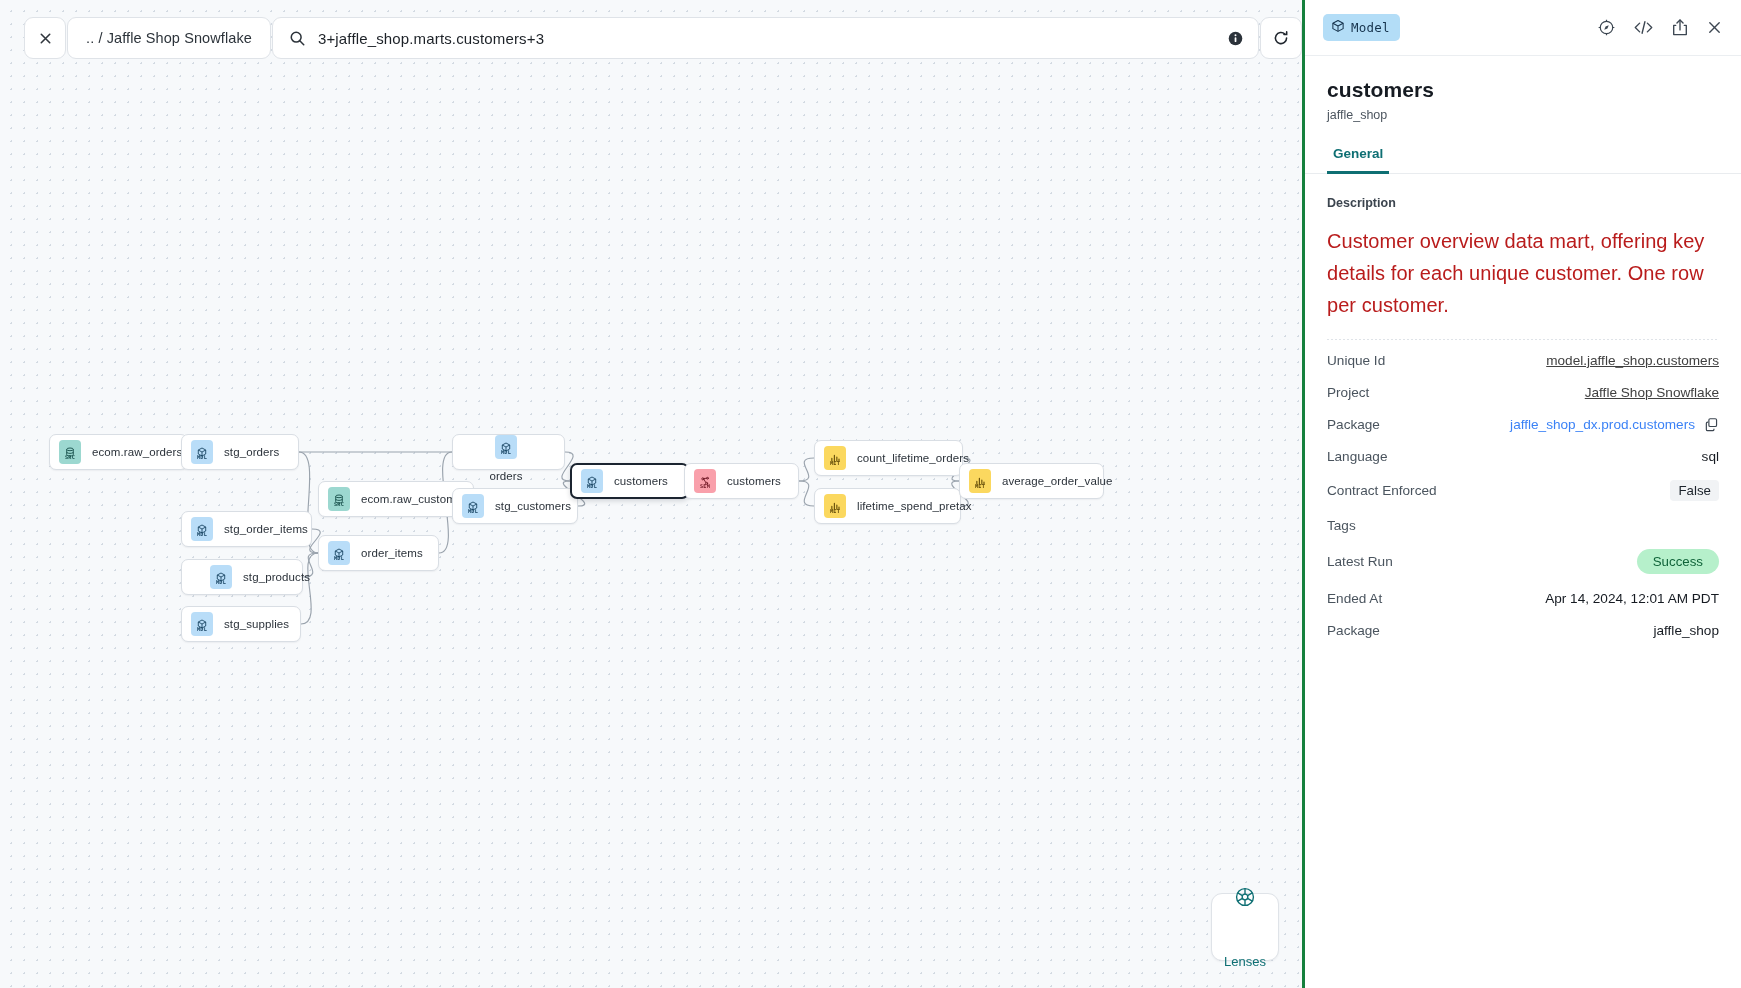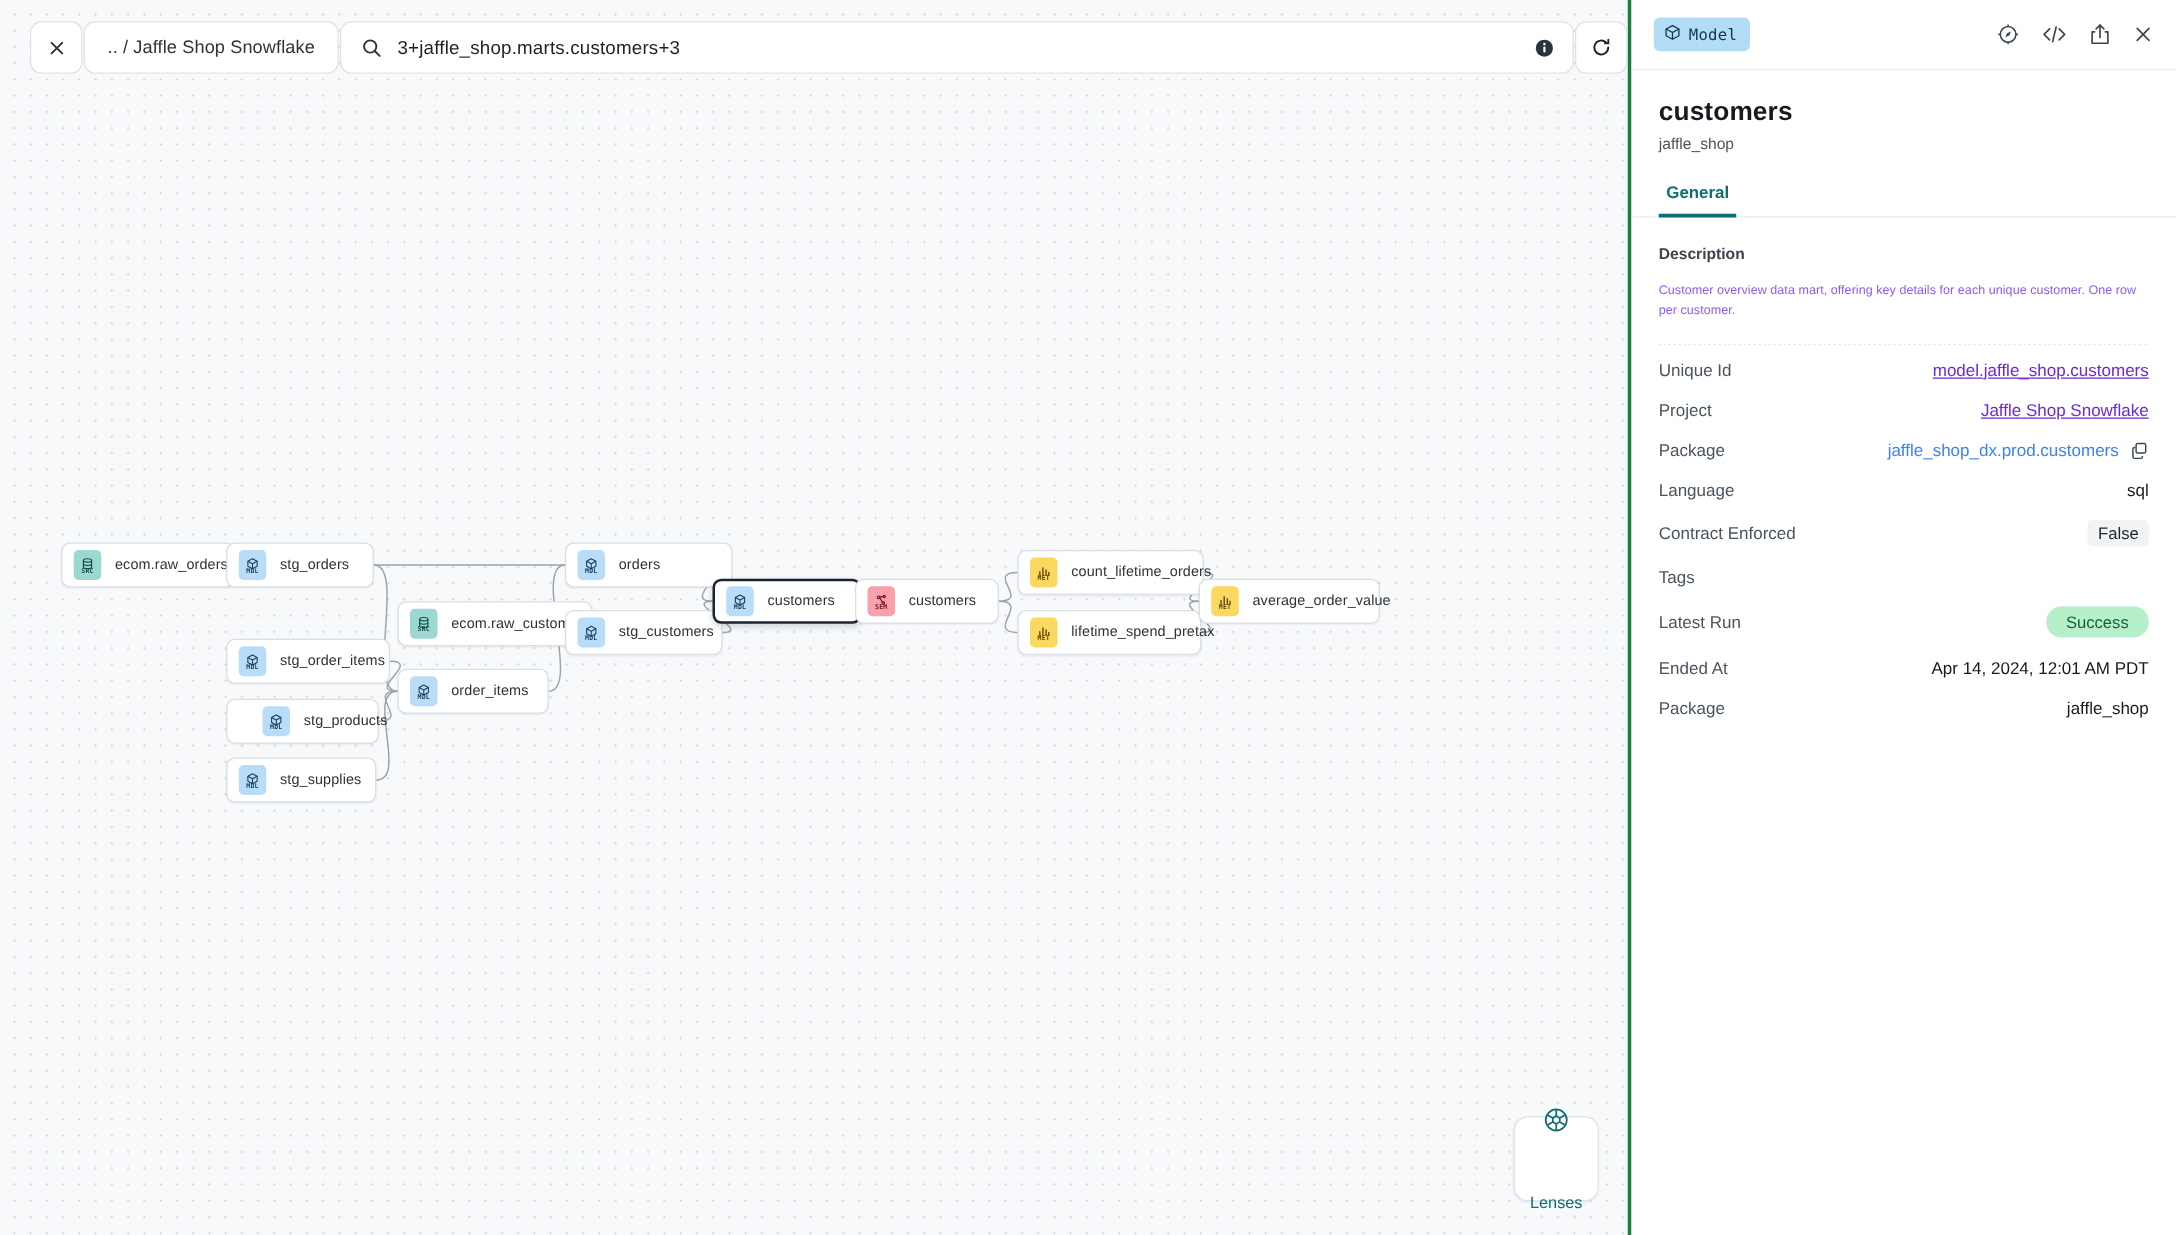--- a/index.html
+++ b/index.html
@@ -141,39 +141,39 @@
   .tab {
     font-size: 13.5px; color: #0e6f73; font-weight: 600;
     padding: 0 6px 10px 6px; cursor: pointer;
     border-bottom: 3px solid transparent; margin-bottom: -1px;
   }
   .tab.active { border-bottom-color: #0e6f73; }
 
   #panel-body { padding: 22px 22px 0 22px; overflow-y: auto; flex: 1 1 auto; }
   .sec-label { font-size: 12.5px; font-weight: 700; color: #3b444e; }
   .desc {
-    margin-top: 15px; font-size: 10px; line-height: 1.6;
-    color: #8b5cf6; letter-spacing: .05px;
+    margin-top: 15px; font-size: 20px; line-height: 1.6;
+    color: #b91c1c; letter-spacing: .05px;
   }
   .divider {
     margin: 18px 0 4px 0; height: 1px;
     background-image: linear-gradient(to right, #dfe3e8 50%, transparent 50%);
     background-size: 4px 1px; background-repeat: repeat-x;
   }
 
   .row {
     display: flex; align-items: center; justify-content: space-between;
     min-height: 32px; padding: 8px 0; gap: 14px;
   }
   .row .k { font-size: 13.6px; color: #4a545e; white-space: nowrap; }
   .row .v {
     font-size: 13.6px; color: #161b22; text-align: right;
     display: flex; align-items: center; gap: 9px; justify-content: flex-end;
   }
-  .link { color: #6d28d9; text-decoration: underline; cursor: pointer; }
+  .link { color: #404040; text-decoration: underline; cursor: pointer; }
   .plain-link { color: #3b82f6; text-decoration: none; margin-left: 33px; }
   .chip-grey {
     background: #f1f3f5; color: #1d242c; border-radius: 4px;
     padding: 3px 8px; font-size: 13.3px;
   }
   .chip-green {
     background: #b6f0cb; color: #11643a; border-radius: 14px;
     padding: 5px 16px; font-size: 13.3px;
   }
   .copy-ic { display: flex; cursor: pointer; color: #3c4651; }
@@ -268,21 +268,21 @@
         <div class="node" style="left: 318px; top: 535px; width: 121px;">
           <span class="badge badge-mdl">
             <span class="glyph"><svg width="10" height="10" viewBox="0 0 14 14" fill="none" stroke="currentColor" stroke-width="1.2" stroke-linejoin="round">
                 <path d="M7 1.4 L12.2 4.2 L12.2 9.8 L7 12.6 L1.8 9.8 L1.8 4.2 Z"></path>
                 <path d="M1.8 4.2 L7 7 L12.2 4.2 M7 7 L7 12.6"></path>
               </svg></span>
             <span class="tag">MDL</span>
           </span>
           <span class="nlabel">order_items</span>
         </div>
-        <div class="node" style="left: 452px; top: 434px; width: 134px;">
+        <div class="node" style="left: 452px; top: 434px; width: 113px; flex-direction: column;">
           <span class="badge badge-mdl">
             <span class="glyph"><svg width="10" height="10" viewBox="0 0 14 14" fill="none" stroke="currentColor" stroke-width="1.2" stroke-linejoin="round">
                 <path d="M7 1.4 L12.2 4.2 L12.2 9.8 L7 12.6 L1.8 9.8 L1.8 4.2 Z"></path>
                 <path d="M1.8 4.2 L7 7 L12.2 4.2 M7 7 L7 12.6"></path>
               </svg></span>
             <span class="tag">MDL</span>
           </span>
           <span class="nlabel">orders</span>
         </div>
         <div class="node" style="left: 452px; top: 488px; width: 126px;">

